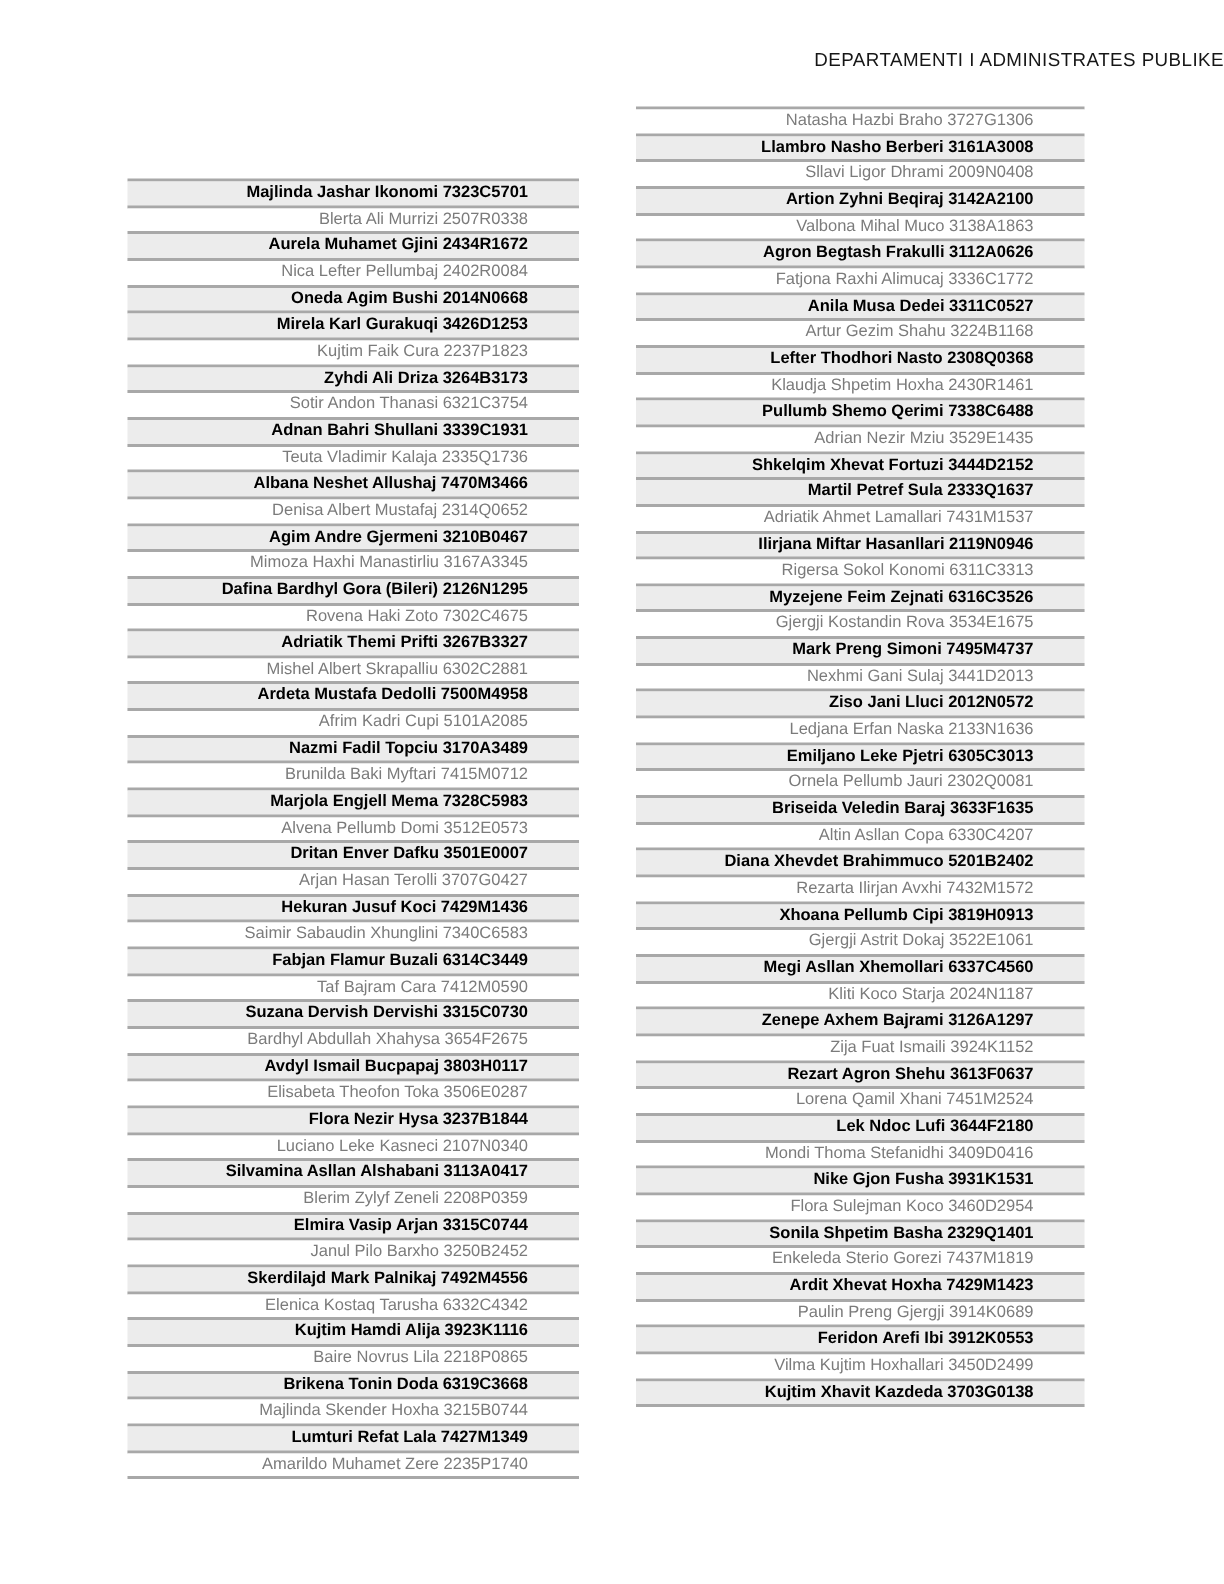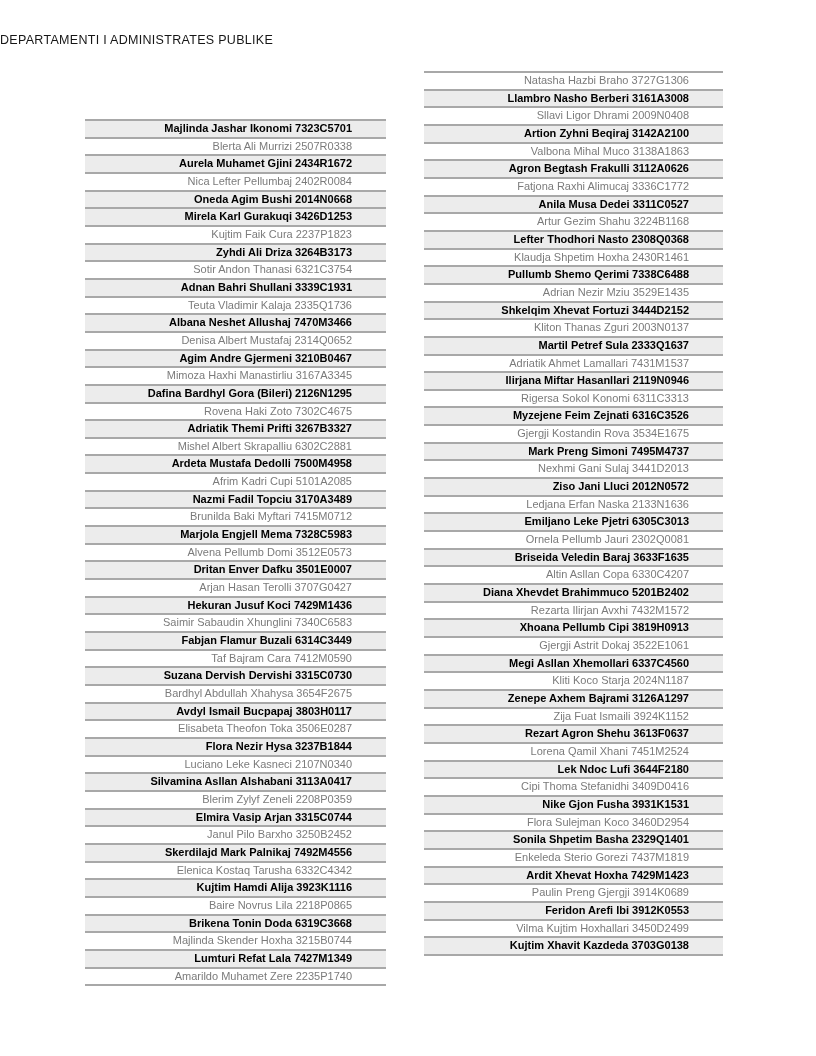--- a/index.html
+++ b/index.html
@@ -13,21 +13,21 @@
     width: 816px;
     height: 1056px;
     background: #ffffff;
     overflow: hidden;
   }
   .title {
     position: absolute;
     top: 33px;
     left: 0;
     width: 816px;
-    text-align: left;
+    text-align: right;
     font-size: 12.5px;
     font-weight: 400;
     letter-spacing: 0.3px;
     color: #161616;
   }
   .name-table {
     position: absolute;
     top: 71px;
     border-top: 2px solid var(--row-border, #a8a8a8);
   }
@@ -131,21 +131,20 @@
       <div class="row">Valbona Mihal Muco 3138A1863</div>
       <div class="row hl">Agron Begtash Frakulli 3112A0626</div>
       <div class="row">Fatjona Raxhi Alimucaj 3336C1772</div>
       <div class="row hl">Anila Musa Dedei 3311C0527</div>
       <div class="row">Artur Gezim Shahu 3224B1168</div>
       <div class="row hl">Lefter Thodhori Nasto 2308Q0368</div>
       <div class="row">Klaudja Shpetim Hoxha 2430R1461</div>
       <div class="row hl">Pullumb Shemo Qerimi 7338C6488</div>
       <div class="row">Adrian Nezir Mziu 3529E1435</div>
       <div class="row hl">Shkelqim Xhevat Fortuzi 3444D2152</div>
-      <div class="row">Kliton Thanas Zguri 2003N0137</div>
       <div class="row hl">Martil Petref Sula 2333Q1637</div>
       <div class="row">Adriatik Ahmet Lamallari 7431M1537</div>
       <div class="row hl">Ilirjana Miftar Hasanllari 2119N0946</div>
       <div class="row">Rigersa Sokol Konomi 6311C3313</div>
       <div class="row hl">Myzejene Feim Zejnati 6316C3526</div>
       <div class="row">Gjergji Kostandin Rova 3534E1675</div>
       <div class="row hl">Mark Preng Simoni 7495M4737</div>
       <div class="row">Nexhmi Gani Sulaj 3441D2013</div>
       <div class="row hl">Ziso Jani Lluci 2012N0572</div>
       <div class="row">Ledjana Erfan Naska 2133N1636</div>
@@ -157,21 +156,21 @@
       <div class="row">Rezarta Ilirjan Avxhi 7432M1572</div>
       <div class="row hl">Xhoana Pellumb Cipi 3819H0913</div>
       <div class="row">Gjergji Astrit Dokaj 3522E1061</div>
       <div class="row hl">Megi Asllan Xhemollari 6337C4560</div>
       <div class="row">Kliti Koco Starja 2024N1187</div>
       <div class="row hl">Zenepe Axhem Bajrami 3126A1297</div>
       <div class="row">Zija Fuat Ismaili 3924K1152</div>
       <div class="row hl">Rezart Agron Shehu 3613F0637</div>
       <div class="row">Lorena Qamil Xhani 7451M2524</div>
       <div class="row hl">Lek Ndoc Lufi 3644F2180</div>
-      <div class="row">Cipi Thoma Stefanidhi 3409D0416</div>
+      <div class="row">Mondi Thoma Stefanidhi 3409D0416</div>
       <div class="row hl">Nike Gjon Fusha 3931K1531</div>
       <div class="row">Flora Sulejman Koco 3460D2954</div>
       <div class="row hl">Sonila Shpetim Basha 2329Q1401</div>
       <div class="row">Enkeleda Sterio Gorezi 7437M1819</div>
       <div class="row hl">Ardit Xhevat Hoxha 7429M1423</div>
       <div class="row">Paulin Preng Gjergji 3914K0689</div>
       <div class="row hl">Feridon Arefi Ibi 3912K0553</div>
       <div class="row">Vilma Kujtim Hoxhallari 3450D2499</div>
       <div class="row hl">Kujtim Xhavit Kazdeda 3703G0138</div>
     </div>

